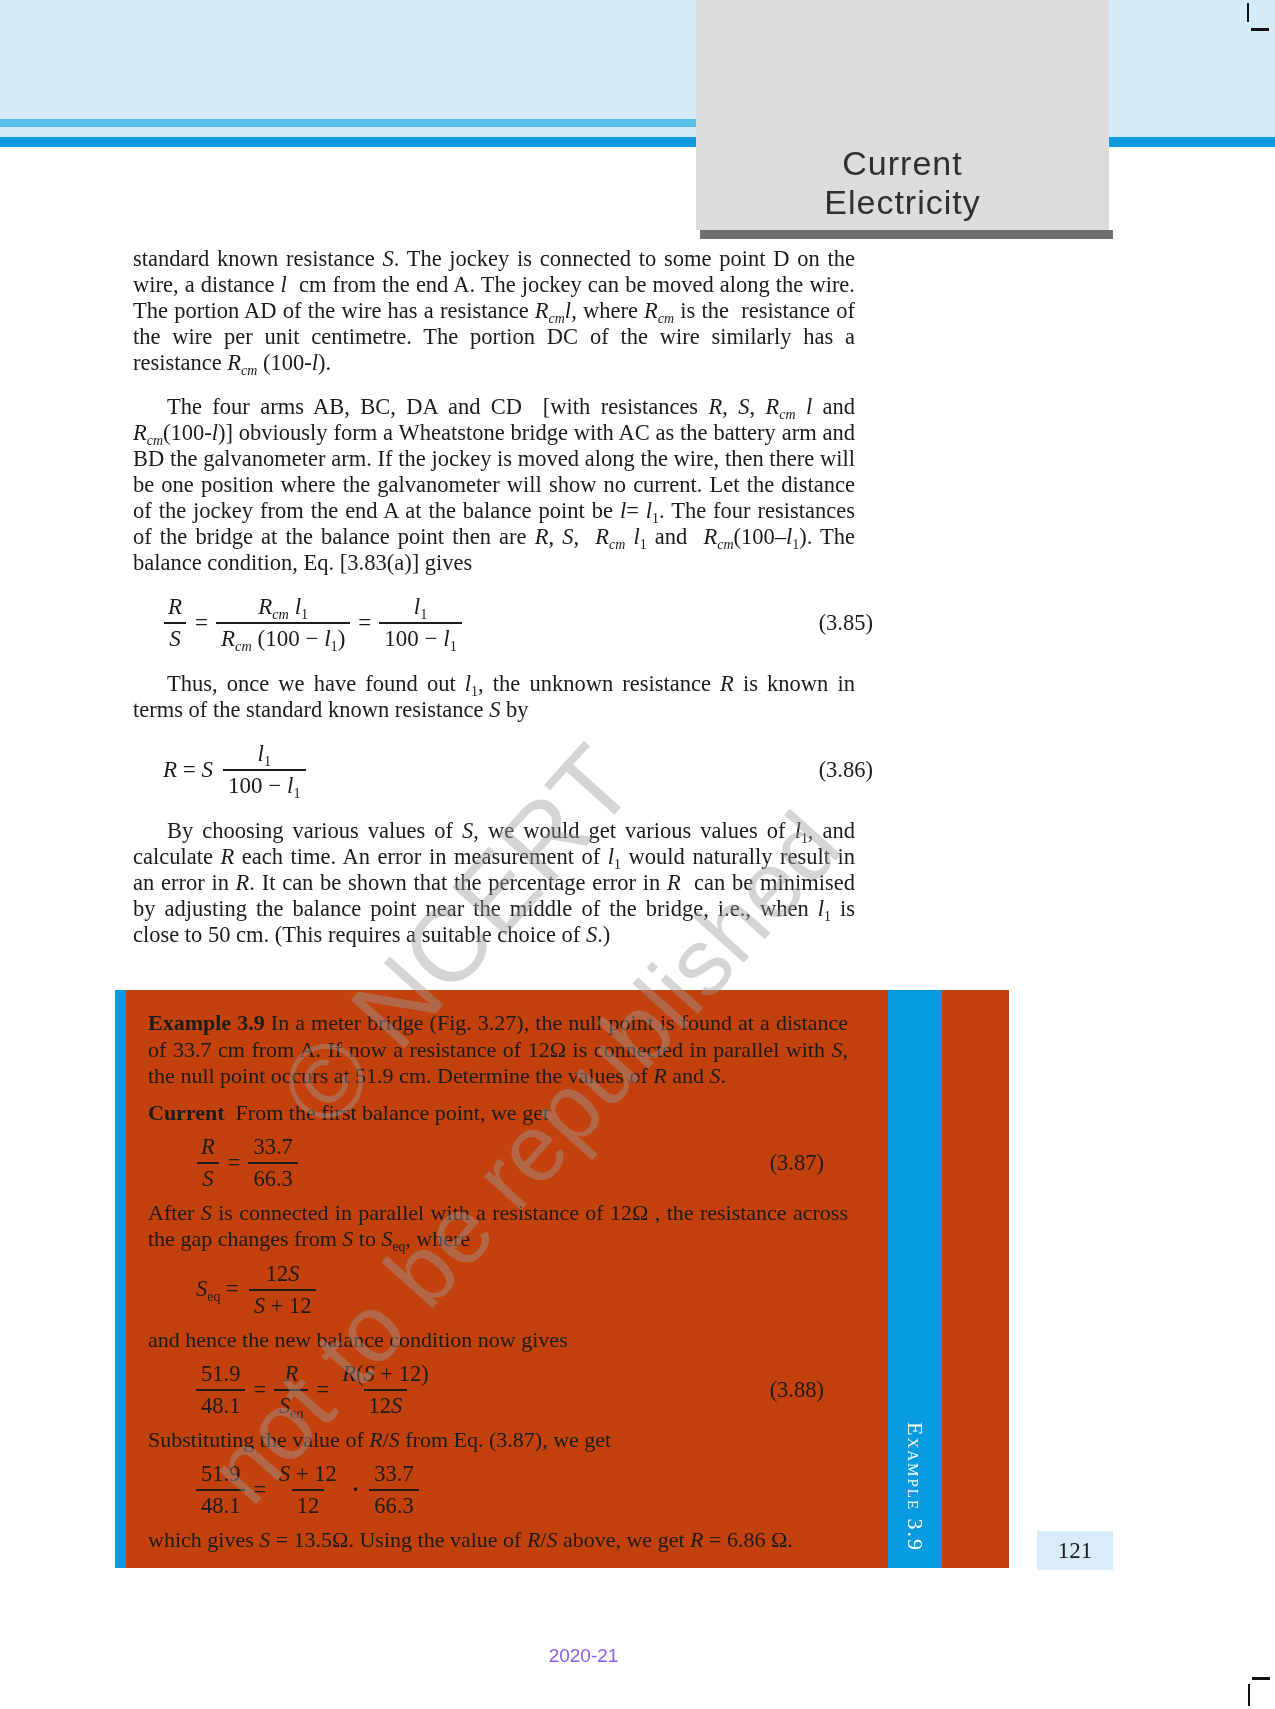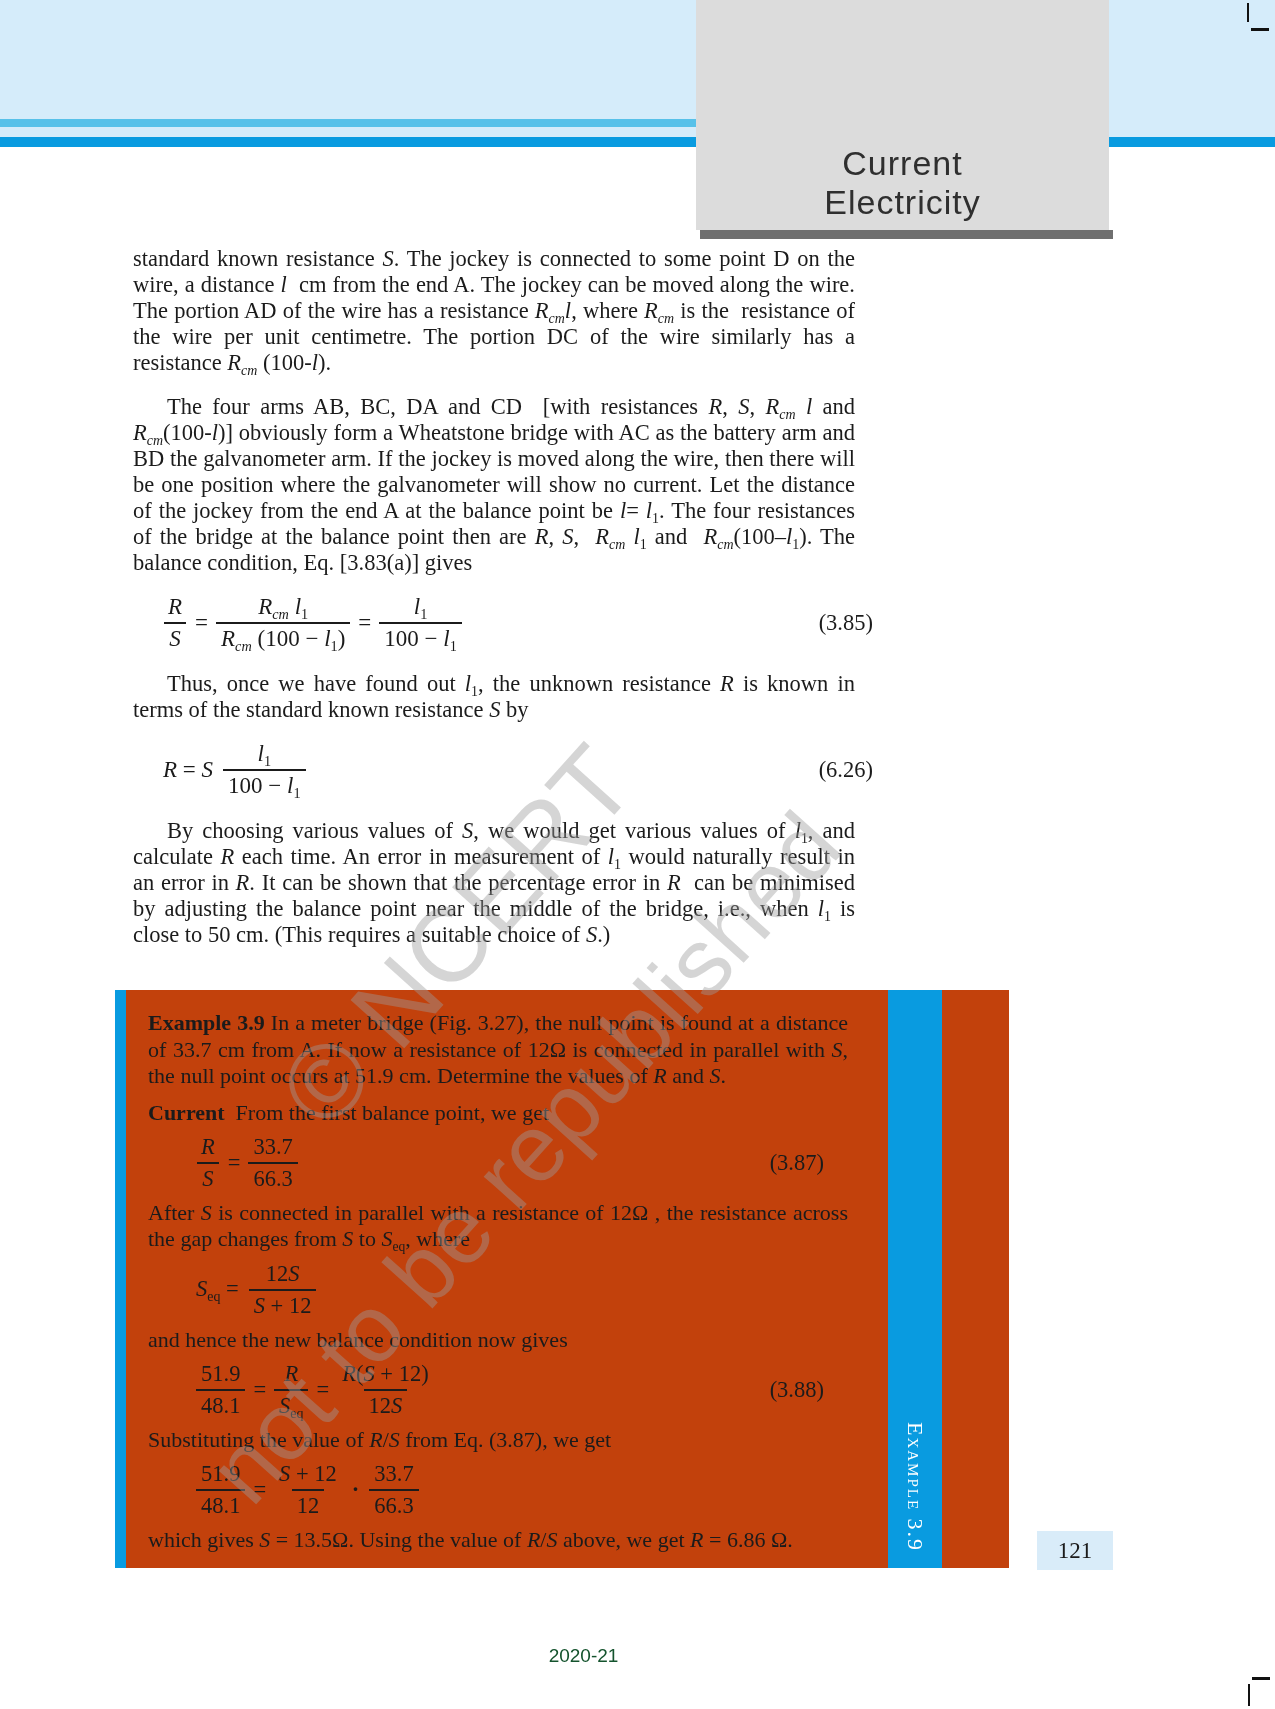--- a/index.html
+++ b/index.html
@@ -50,21 +50,21 @@
 
   #example-sidebar{position:absolute;left:888px;top:990px;width:54px;height:578px;background:#099be0;}
   #example-sidebar-label{position:absolute;left:50%;bottom:16px;transform:translateX(-50%);
         writing-mode:vertical-rl;font-family:"Liberation Serif",serif;
         font-variant:small-caps;color:#ffffff;font-size:22px;letter-spacing:2px;white-space:nowrap;}
 
   
   #page-num-box{position:absolute;left:1037px;top:1531px;width:76px;height:39px;background:#d9ecf9;
         display:flex;align-items:center;justify-content:center;font-size:23px;color:#1b1b1b;text-align:center;}
   #footer{position:absolute;left:0;top:1645px;width:1167px;text-align:center;
-        font-family:"Liberation Sans",sans-serif;font-size:19px;color:#14532d;}
+        font-family:"Liberation Sans",sans-serif;font-size:19px;color:#8b5cf6;}
 
   
   .wm{position:absolute;font-family:"Liberation Sans",sans-serif;color:#9d9d9d;opacity:0.42;
         white-space:nowrap;pointer-events:none;z-index:40;transform-origin:left bottom;}
   #wm1{left:345px;top:1030px;font-size:105px;transform:rotate(-48deg);}
   #wm2{left:268px;top:1415px;font-size:95px;transform:rotate(-48deg);}
 </style>
 </head>
 <body>
 
@@ -110,21 +110,21 @@
     </div>
 
     <p class="indent">Thus, once we have found out <i>l</i><sub>1</sub>, the unknown resistance <i>R</i> is known in terms of the standard known resistance <i>S</i> by</p>
 
     <div class="eqrow">
       <span class="eqpre"><i>R</i> = <i>S</i></span>
       <span class="frac">
         <span class="num"><i>l</i><sub>1</sub></span>
         <span class="den">100 − <i>l</i><sub>1</sub></span>
       </span>
-      <span class="eqlabel">(6.26)</span>
+      <span class="eqlabel">(3.86)</span>
     </div>
 
     <p class="indent">By choosing various values of <i>S</i>, we would get various values of <i>l</i><sub>1</sub>, and calculate <i>R</i> each time. An error in measurement of <i>l</i><sub>1</sub> would naturally result in an error in <i>R</i>. It can be shown that the percentage error in <i>R</i>&nbsp; can be minimised by adjusting the balance point near the middle of the bridge, i.e., when <i>l</i><sub>1</sub> is close to 50 cm. (This requires a suitable choice of <i>S</i>.)</p>
   </div>
 
   <div id="example-box">
     <div id="example-accent"></div>
     <div id="example-content">
       <p><b>Example 3.9</b> In a meter bridge (Fig. 3.27), the null point is found at a distance of 33.7 cm from A. If now a resistance of 12Ω is connected in parallel with <i>S</i>, the null point occurs at 51.9 cm. Determine the values of <i>R</i> and <i>S</i>.</p>
       <p style="margin-top:10px;"><b>Current</b>&nbsp;&nbsp;From the first balance point, we get</p>

